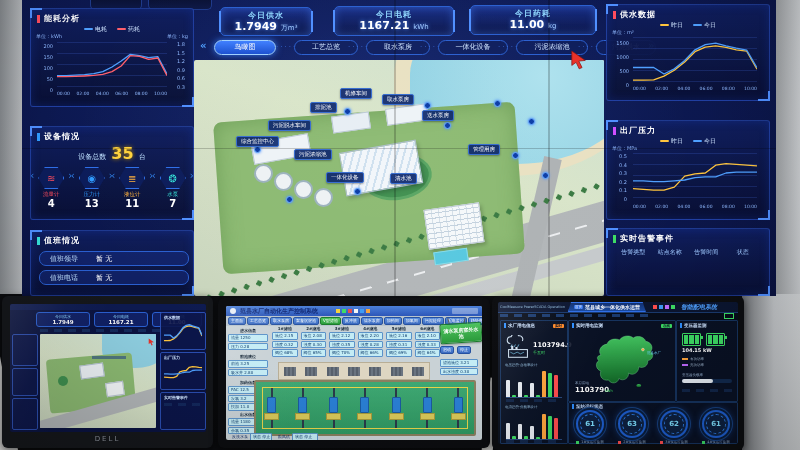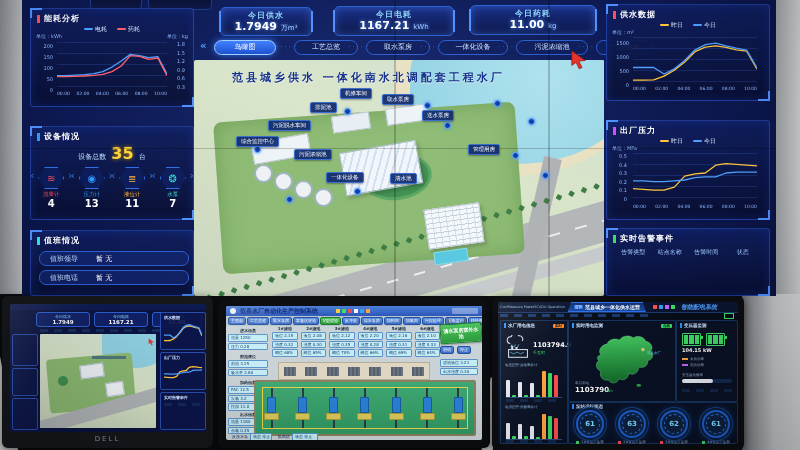--- a/index.html
+++ b/index.html
@@ -353,21 +353,20 @@
       <div class="abs" style="left:58px;top:78px;width:56px;height:20px;background:#eef3f7;border:1px solid #b7c5d2;transform:rotate(-10deg);"></div>
       <div class="abs" style="left:138px;top:54px;width:36px;height:15px;background:#e7eef4;border:1px solid #b7c5d2;transform:rotate(-8deg);"></div>
       <div class="abs" style="left:192px;top:46px;width:40px;height:15px;background:#eef3f7;border:1px solid #b7c5d2;transform:rotate(-8deg);"></div>
       <div class="abs" style="left:60px;top:104px;width:15px;height:15px;border-radius:50%;background:#eef2f4;border:2px solid #9cb2be;"></div>
       <div class="abs" style="left:80px;top:112px;width:15px;height:15px;border-radius:50%;background:#eef2f4;border:2px solid #9cb2be;"></div>
       <div class="abs" style="left:100px;top:120px;width:15px;height:15px;border-radius:50%;background:#eef2f4;border:2px solid #9cb2be;"></div>
       <div class="abs" style="left:120px;top:128px;width:15px;height:15px;border-radius:50%;background:#eef2f4;border:2px solid #9cb2be;"></div>
       <div class="abs" style="left:232px;top:146px;width:54px;height:38px;background:#f5f8fa;border:1px solid #bcc8d4;transform:rotate(-8deg);box-shadow:2px 3px 4px rgba(0,0,0,.2);background-image:repeating-linear-gradient(0deg,transparent 0 4px,#c3d1de 4px 5px),repeating-linear-gradient(90deg,transparent 0 6px,#d4dfe8 6px 7px);"></div>
       <div class="abs" style="left:240px;top:190px;width:32px;height:11px;background:#57c8e0;border:1px solid #8adbe8;transform:rotate(-8deg);"></div>
 
-      <span class="abs mtitle" style="left:38px;top:10px;">范县城乡供水 一体化南水北调配套工程水厂</span>
 
       <span class="abs node" style="left:150px;top:48px;"></span>
       <span class="abs node" style="left:230px;top:42px;"></span>
       <span class="abs node" style="left:300px;top:40px;"></span>
       <span class="abs node" style="left:334px;top:58px;"></span>
       <span class="abs node" style="left:60px;top:86px;"></span>
       <span class="abs node" style="left:250px;top:62px;"></span>
       <span class="abs node" style="left:318px;top:92px;"></span>
       <span class="abs node" style="left:160px;top:128px;"></span>
       <span class="abs node" style="left:92px;top:136px;"></span>

